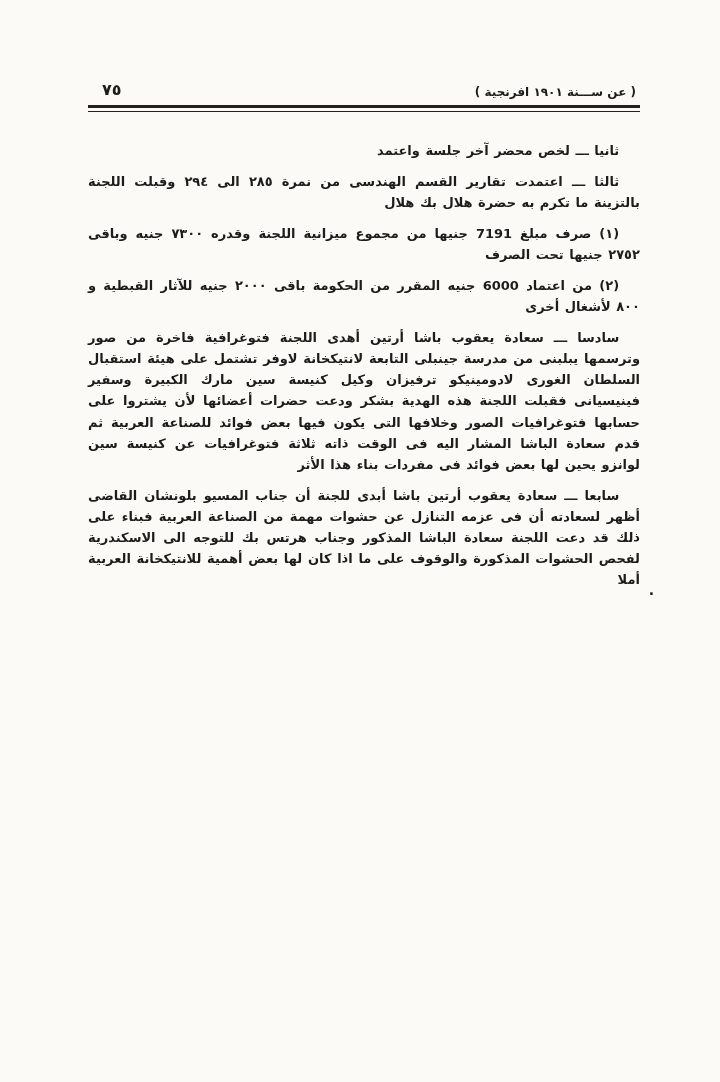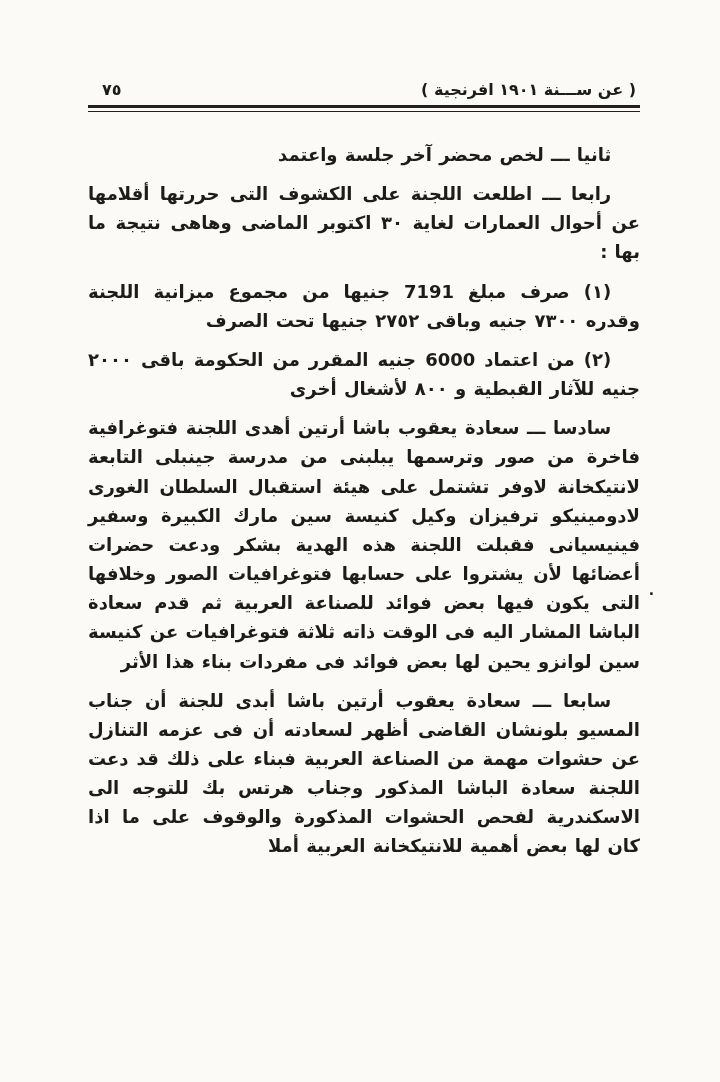--- a/index.html
+++ b/index.html
@@ -27,34 +27,34 @@
     margin-bottom: 6px;
   }
   .page-number {
     font-size: 16px;
     font-weight: bold;
     letter-spacing: 1px;
     padding-left: 14px;
   }
   .header-title {
     direction: rtl;
-    font-size: 16px;
+    font-size: 12px;
     font-weight: bold;
     padding-right: 4px;
   }
   .rule {
     height: 3px;
     border-top: 3px solid #23201d;
     border-bottom: 1px solid #23201d;
     margin-bottom: 28px;
   }
   .body-text {
     direction: rtl;
     text-align: justify;
-    font-size: 18px;
+    font-size: 13px;
     line-height: 1.62;
     font-weight: 600;
   }
   .body-text p.para {
     margin: 0 0 10px 0;
     text-indent: 1.6em;
     word-spacing: 1px;
   }
   .stray-mark {
     position: absolute;
@@ -71,21 +71,21 @@
 
   <div class="header">
     <span class="page-number">٧٥</span>
     <span class="header-title">( عن ســـنة ١٩٠١ افرنجية )</span>
   </div>
 
   <div class="rule"></div>
 
   <div class="body-text">
       <p class="para">ثانيا ـــ لخص محضر آخر جلسة واعتمد</p>
-      <p class="para">رابعا ـــ اطلعت اللجنة على الكشوف التى حررتها أقلامها عن أحوال العمارات لغاية ٣٠ اكتوبر الماضى وهاهى نتيجة ما بها :</p>
+      <p class="para">ثالثا ـــ اعتمدت تقارير القسم الهندسى من نمرة ٢٨٥ الى ٢٩٤ وقبلت اللجنة بالتزينة ما تكرم به حضرة هلال بك هلال</p>
       <p class="para">(١) صرف مبلغ 7191 جنيها من مجموع ميزانية اللجنة وقدره ٧٣٠٠ جنيه وباقى ٢٧٥٢ جنيها تحت الصرف</p>
       <p class="para">(٢) من اعتماد 6000 جنيه المقرر من الحكومة باقى ٢٠٠٠ جنيه للآثار القبطية و ٨٠٠ لأشغال أخرى</p>
       <p class="para">سادسا ـــ سعادة يعقوب باشا أرتين أهدى اللجنة فتوغرافية فاخرة من صور وترسمها يبلبنى من مدرسة جينبلى التابعة لانتيكخانة لاوفر تشتمل على هيئة استقبال السلطان الغورى لادومينيكو ترفيزان وكيل كنيسة سين مارك الكبيرة وسفير فينيسيانى فقبلت اللجنة هذه الهدية بشكر ودعت حضرات أعضائها لأن يشتروا على حسابها فتوغرافيات الصور وخلافها التى يكون فيها بعض فوائد للصناعة العربية ثم قدم سعادة الباشا المشار اليه فى الوقت ذاته ثلاثة فتوغرافيات عن كنيسة سين لوانزو يحين لها بعض فوائد فى مفردات بناء هذا الأثر</p>
       <p class="para">سابعا ـــ سعادة يعقوب أرتين باشا أبدى للجنة أن جناب المسيو بلونشان القاضى أظهر لسعادته أن فى عزمه التنازل عن حشوات مهمة من الصناعة العربية فبناء على ذلك قد دعت اللجنة سعادة الباشا المذكور وجناب هرتس بك للتوجه الى الاسكندرية لفحص الحشوات المذكورة والوقوف على ما اذا كان لها بعض أهمية للانتيكخانة العربية أملا</p>
     </div>
 
   <span class="stray-mark">.</span>
 
 </div>
 

